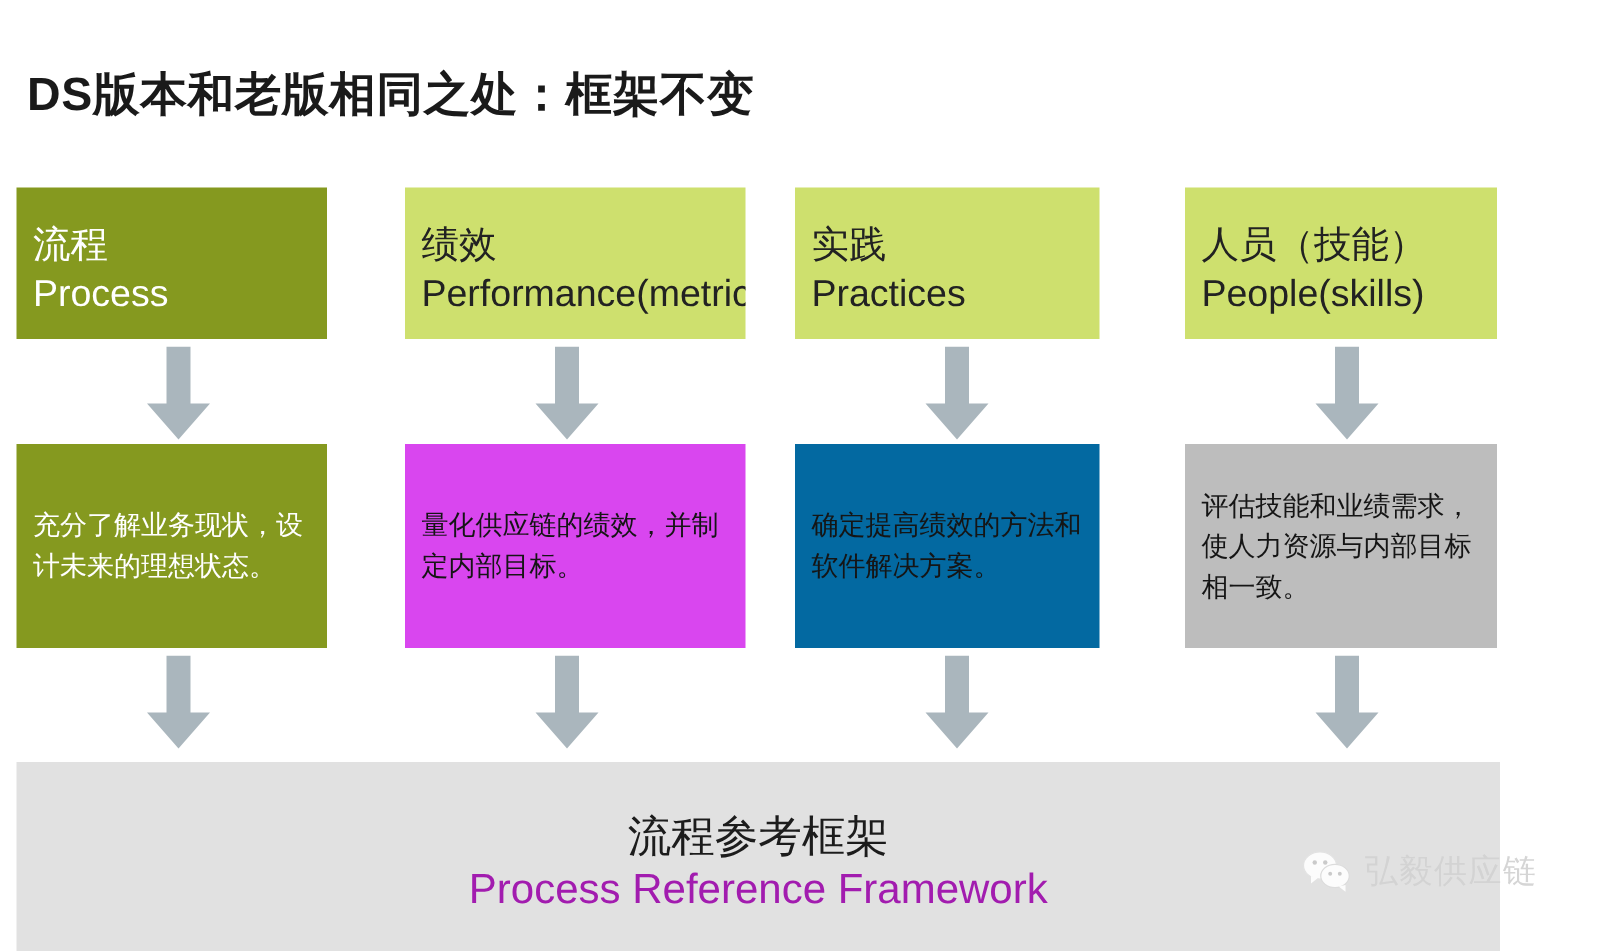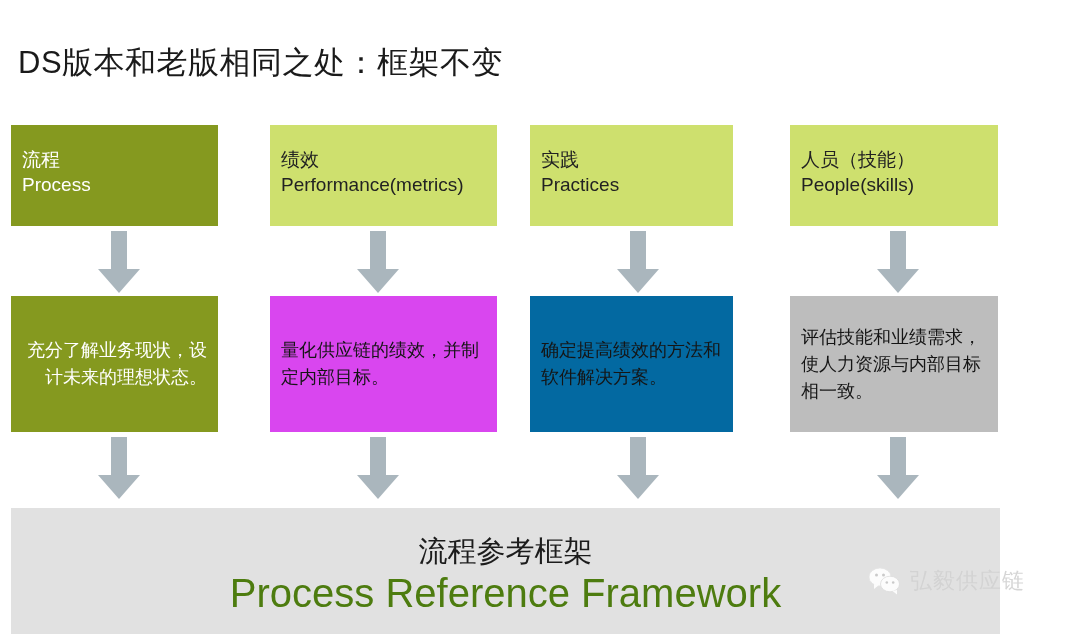--- a/index.html
+++ b/index.html
@@ -20,21 +20,21 @@
     height: 634px;
     background: #ffffff;
   }
 
   
   .title {
     position: absolute;
     left: 18px;
     top: 42px;
     font-size: 31px;
-    font-weight: normal;
+    font-weight: bold;
     color: #1a1a1a;
     letter-spacing: 0.5px;
     white-space: nowrap;
   }
 
   
   .box {
     position: absolute;
     box-sizing: border-box;
     display: flex;
@@ -44,35 +44,35 @@
   .box .box-text {
     width: 100%;
     padding: 0 11px;
     line-height: 1.30;
     white-space: pre-line;
   }
 
   
   .row-top { top: 125px; height: 101px; }
   .row-top .box-text {
-    font-size: 19px;
+    font-size: 25px;
     align-self: flex-start;
     margin-top: 22px;
     line-height: 1.32;
   }
   .row-top.dark .box-text { color: #ffffff; }
   .row-top.light .box-text { color: #222222; }
 
   
   .row-mid { top: 296px; height: 136px; }
   .row-mid .box-text {
     font-size: 18px;
     line-height: 1.5;
   }
-  .row-mid.dark .box-text { color: #ffffff; text-align: right; }
+  .row-mid.dark .box-text { color: #ffffff; }
   .row-mid.light .box-text { color: #151515; }
 
   .col1 { left: 11px;  width: 207px; }
   .col2 { left: 270px; width: 227px; }
   .col3 { left: 530px; width: 203px; }
   .col4 { left: 790px; width: 208px; }
 
   
   .arrow {
     position: absolute;
@@ -101,22 +101,22 @@
     flex-direction: column;
     align-items: center;
     justify-content: center;
   }
   .footer-cn {
     font-size: 29px;
     color: #1c1c1c;
     line-height: 1.15;
   }
   .footer-en {
-    font-size: 40px;
-    color: #4d7c0f;
+    font-size: 28px;
+    color: #a21caf;
     line-height: 1.2;
     margin-top: 1px;
   }
 
   
   .watermark {
     position: absolute;
     left: 868px;
     top: 566px;
     display: flex;

